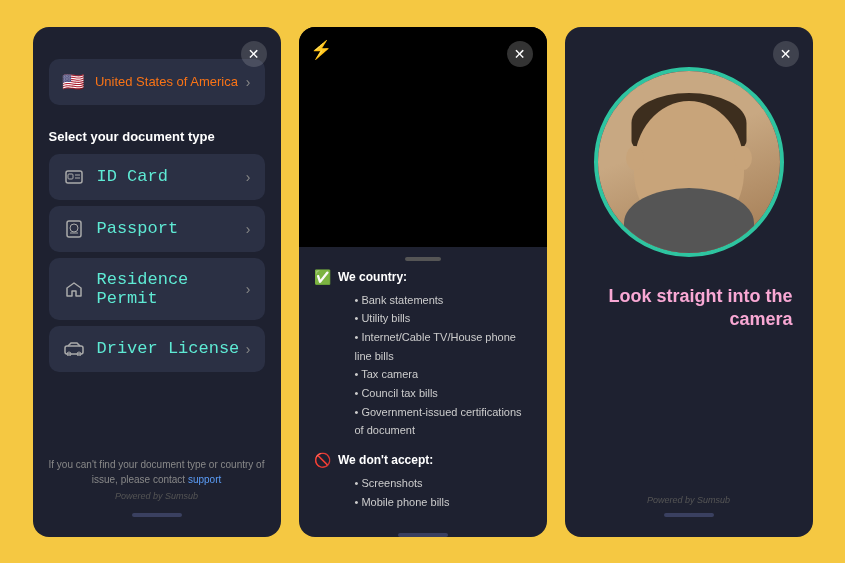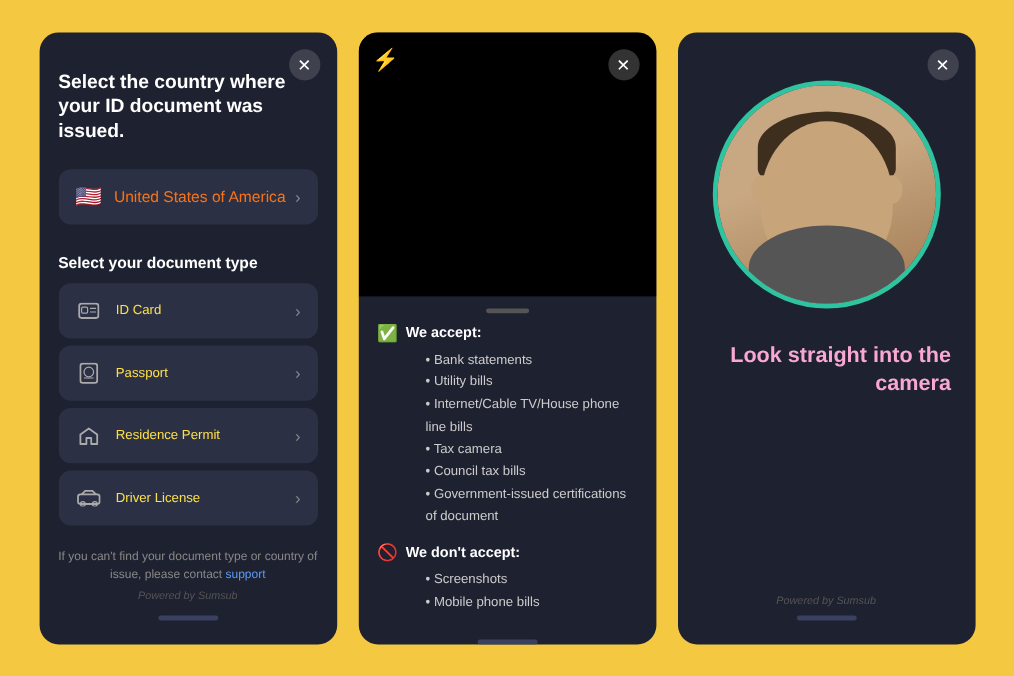--- a/index.html
+++ b/index.html
@@ -113,23 +113,24 @@
       height: 22px;
       margin-right: 12px;
       display: flex;
       align-items: center;
       justify-content: center;
       color: #aaa;
       font-size: 16px;
     }
 
     .doc-item .doc-name {
-      font-size: 11px;
-      color: #fde047;
+      font-size: 17px;
+      color: #5eead4;
       flex: 1;
+      font-family: Liberation Mono, monospace;
     }
 
     .doc-item .chevron {
       color: #888;
       font-size: 14px;
     }
 
     .panel-1 .footer {
       margin-top: auto;
       text-align: center;
@@ -364,21 +365,20 @@
     }
   </style>
 </head>
 <body>
 
 <div class="panel panel-1">
   <button class="close-btn">
     <span>✕</span>
   </button>
 
-  <div class="title">Select the country where your ID document was issued.</div>
 
   <div class="country-row">
     <span class="flag">🇺🇸</span>
     <span class="country-name">United States of America</span>
     <span class="chevron">›</span>
   </div>
 
   <div class="section-label">Select your document type</div>
 
   <div class="doc-list">
@@ -449,21 +449,21 @@
     </button>
   </div>
 
   <div class="drag-handle"></div>
 
   <div class="proof-content">
 
     <div class="accept-section">
       <div class="accept-header">
         <span class="status-icon">✅</span>
-        <span>We accept:</span>
+        <span>We country:</span>
       </div>
       <div class="accept-list">
         <div>• Bank statements</div>
         <div>• Utility bills</div>
         <div>• Internet/Cable TV/House phone line bills</div>
         <div>• Tax camera</div>
         <div>• Council tax bills</div>
         <div>• Government-issued certifications of document</div>
       </div>
     </div>

